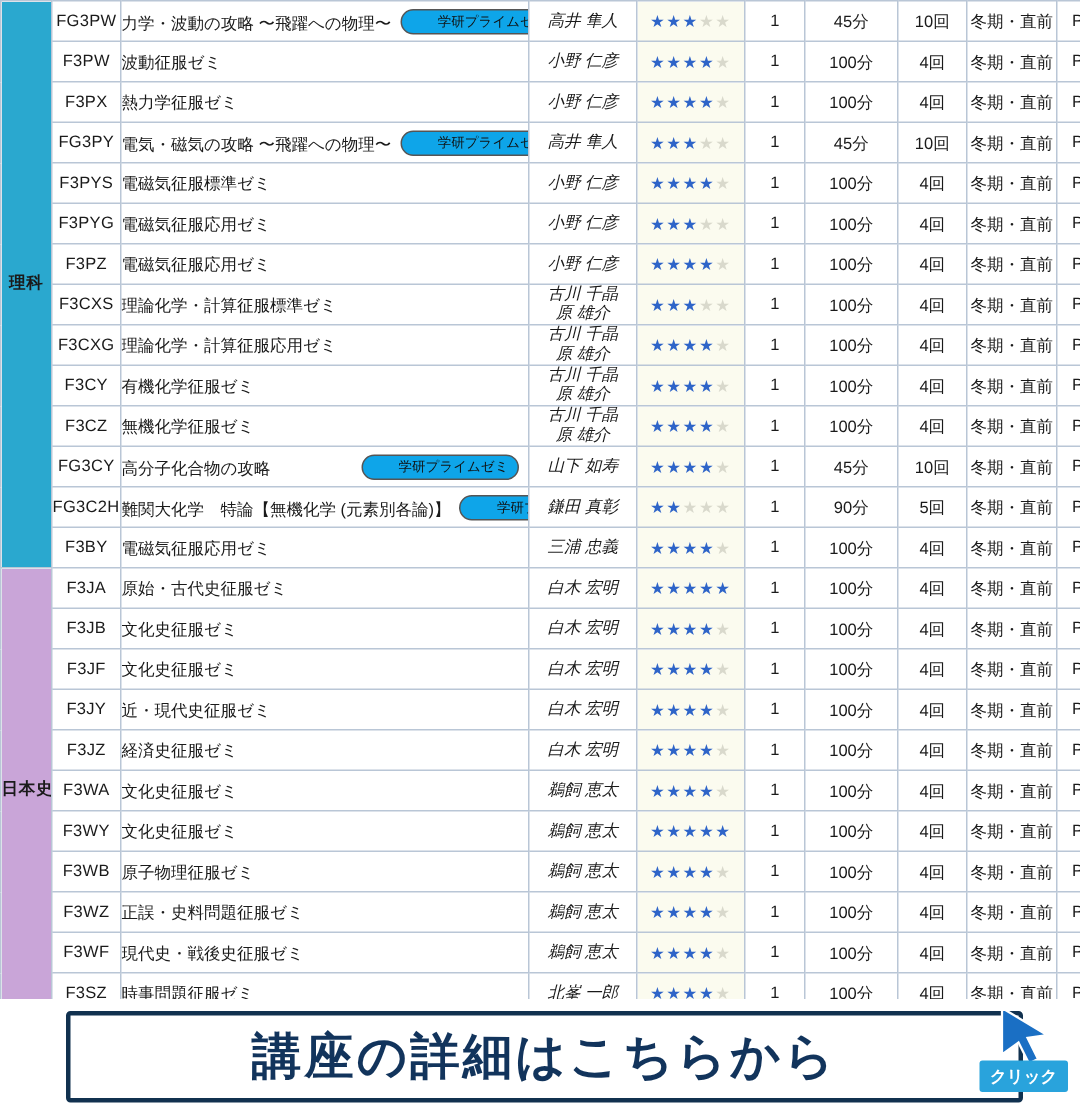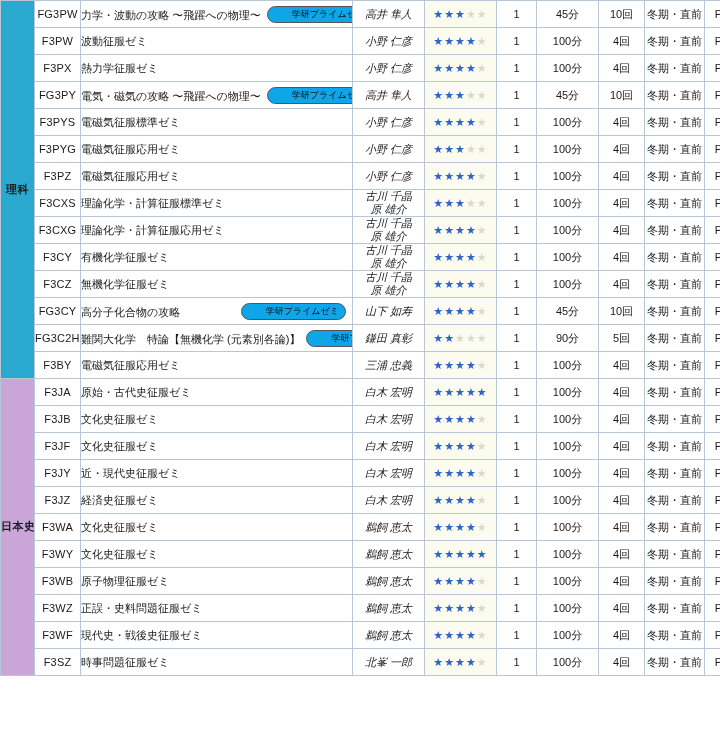--- a/index.html
+++ b/index.html
@@ -617,14 +617,23 @@
           <td class="stars-cell"><span class="on">★</span><span class="on">★</span><span class="on">★</span><span class="on">★</span><span class="off">★</span></td>
           <td class="lvl-cell">1</td>
           <td class="time-cell">100分</td>
           <td class="cnt-cell">4回</td>
           <td class="term-cell">冬期・直前</td>
           <td class="page-cell">P87</td>
         </tr>
       </tbody>
   </table>
 
+  <div class="banner">
+    <div class="banner-box">
+      <span class="banner-text">講座の詳細はこちらから</span>
+    </div>
+    <svg class="cursor-arrow" viewBox="0 0 38 40">
+      <polygon points="4,2 34,20 21,22 28,36 22,39 15,25 4,33" fill="#1a6fc4" stroke="#ffffff" stroke-width="1.5"></polygon>
+    </svg>
+    <span class="click-tag">クリック</span>
+  </div>
 
 </div>
 
 </body></html>

